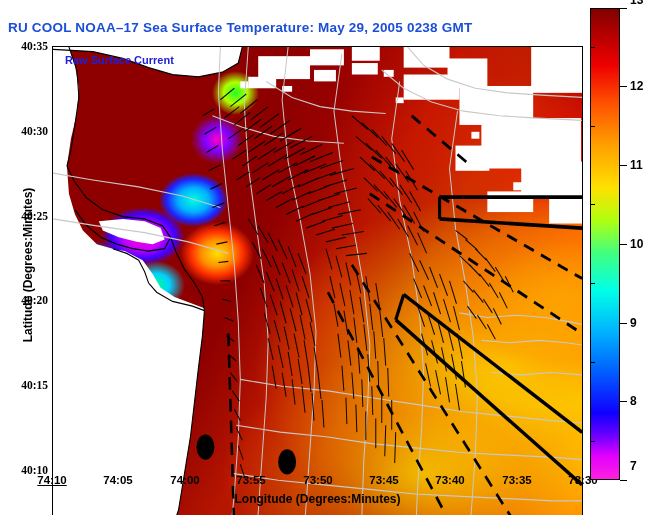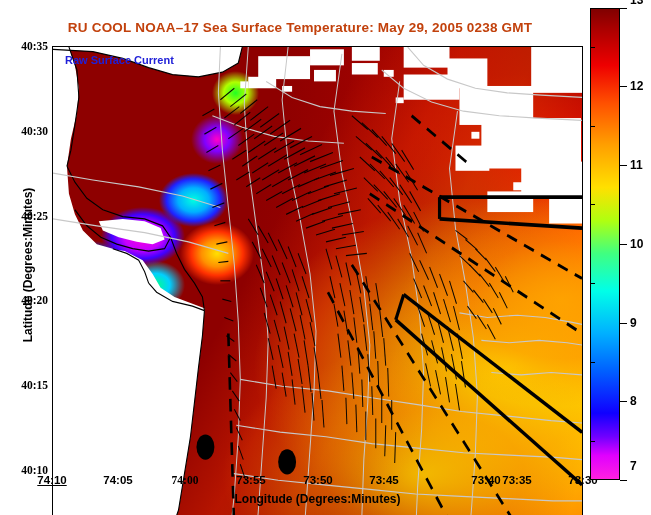--- a/index.html
+++ b/index.html
@@ -1,22 +1,22 @@
 <!DOCTYPE html>
 <html><head>
 <meta charset="utf-8">
 <style>
   html,body{margin:0;padding:0;background:#ffffff;}
   body{width:651px;height:515px;overflow:hidden;
        font-family:"Liberation Sans",sans-serif;}
   #root{position:relative;width:651px;height:515px;background:#fff;}
 
   
-  .title{position:absolute;left:0;top:20px;width:600px;text-align:center;
-         color:#c2410c;font-weight:bold;font-size:13.5px;letter-spacing:.2px;
+  .title{position:absolute;left:8px;top:20px;width:600px;
+         color:#1d4ed8;font-weight:bold;font-size:13.5px;letter-spacing:.2px;
          white-space:nowrap;}
 
   
   .plot{position:absolute;left:52px;top:46px;width:531px;height:488px;
         border:1.3px solid #000;box-sizing:border-box;overflow:hidden;
         background:#5eead4;}
   .layer{position:absolute;left:0;top:0;width:100%;height:100%;}
 
   
   .sst-base{background:
@@ -477,25 +477,25 @@
     <div class="anno">
       <div>Raw Surface Current</div>
     </div>
 
 
   </div>
 
   <div>
     <div class="tickx" style="left:52px;top:474px;text-decoration:underline;">74:10</div>
     <div class="tickx" style="left:118px;top:474px;">74:05</div>
-    <div class="tickx" style="left:185px;top:474px;font-family:Liberation Serif, serif;">74:00</div>
+    <div class="tickx" style="left:185px;top:474px;">74:00</div>
     <div class="tickx" style="left:251px;top:474px;">73:55</div>
     <div class="tickx" style="left:318px;top:474px;">73:50</div>
     <div class="tickx" style="left:384px;top:474px;">73:45</div>
-    <div class="tickx" style="left:450px;top:474px;margin-left:36px;">73:40</div>
+    <div class="tickx" style="left:450px;top:474px;">73:40</div>
     <div class="tickx" style="left:517px;top:474px;">73:35</div>
     <div class="tickx" style="left:583px;top:474px;">73:30</div>
   </div>
 
   <div>
     <div class="ticky" style="left:4px;top:46px;width:44px;">40:35</div>
     <div class="ticky" style="left:4px;top:131px;width:44px;">40:30</div>
     <div class="ticky" style="left:4px;top:216px;width:44px;">40:25</div>
     <div class="ticky" style="left:4px;top:300px;width:44px;">40:20</div>
     <div class="ticky" style="left:4px;top:385px;width:44px;">40:15</div>

